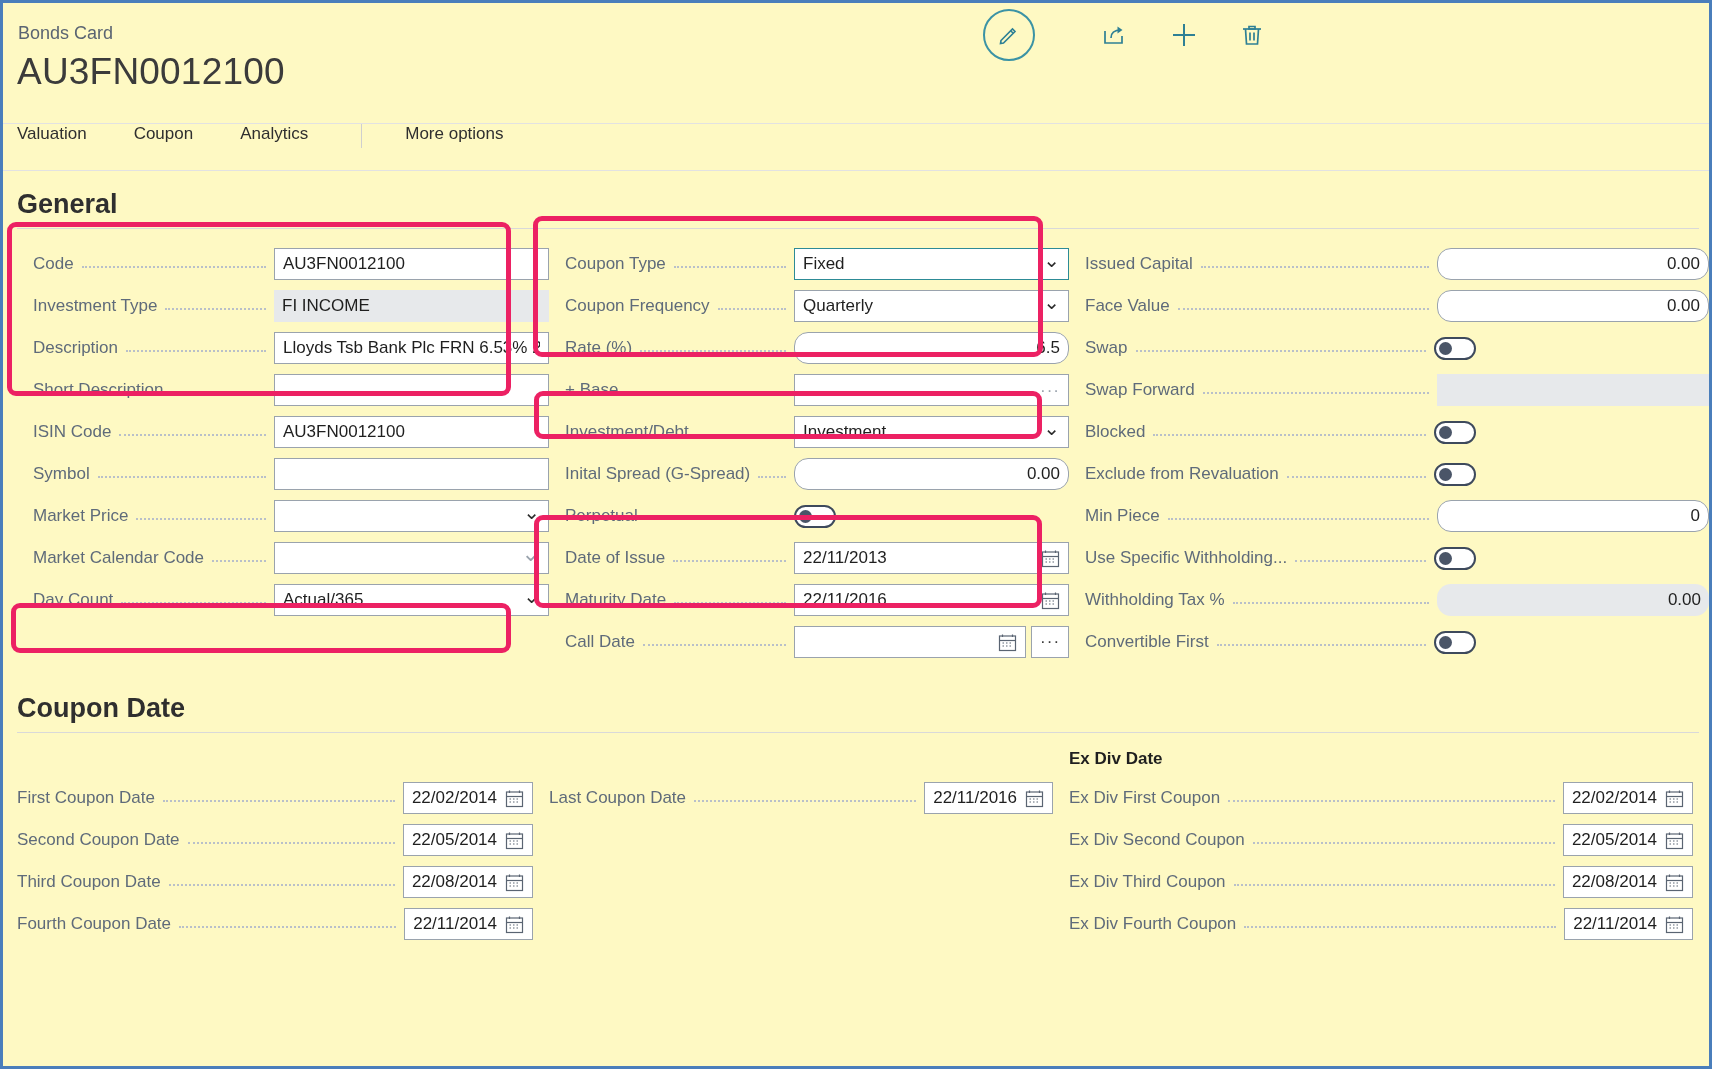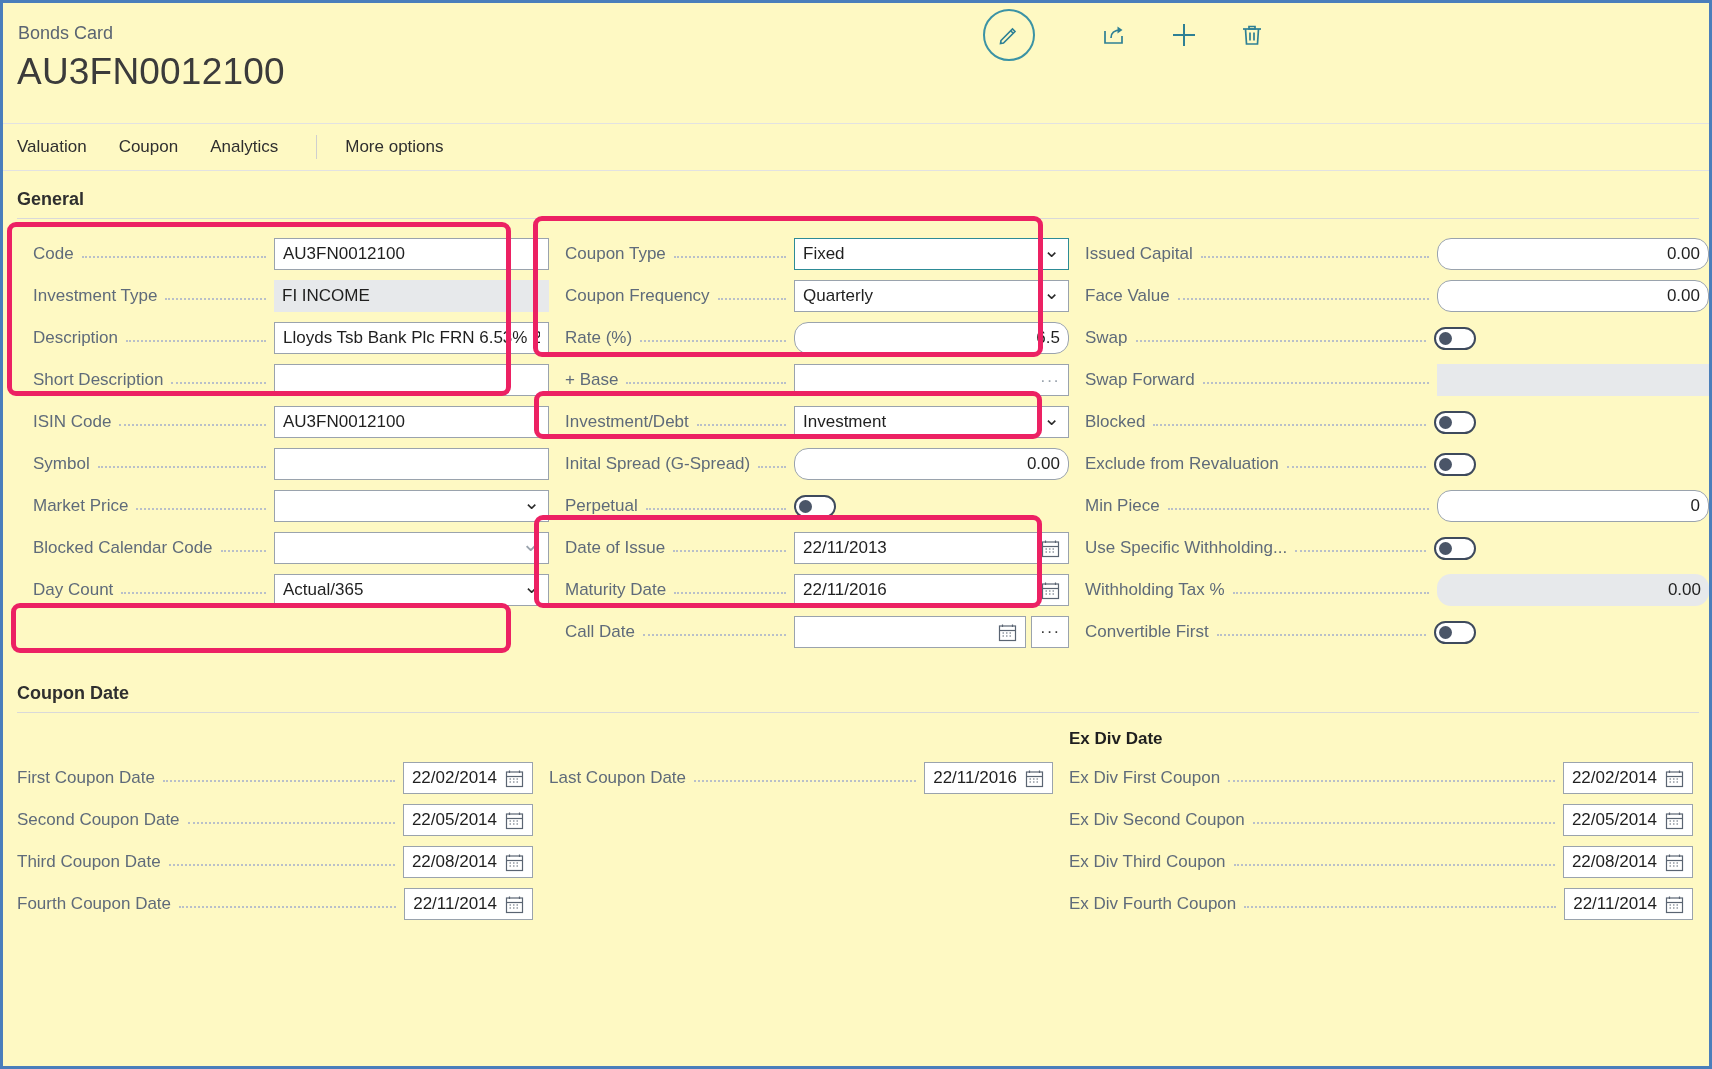--- a/index.html
+++ b/index.html
@@ -43,34 +43,34 @@
   .tool-btn.add{ left:175px; }
   .tool-btn.del{ left:243px; }
   .tool-btn svg{ display:block; }
 
   
   .actionbar{
     position:relative;
     height:48px;
     border-top:1px solid #e2e2e2;
     border-bottom:1px solid #e2e2e2;
-    display:flex; align-items:center;
+    display:flex; align-items:flex-start;
     padding-left:14px;
-    gap:0px;
+    gap:15px;
   }
   .act{
     font-size:17px; color:#2f2f2f; padding:0 18px 0 0; margin-right:14px;
     cursor:pointer; white-space:nowrap;
   }
   .act.first{ padding-left:0; }
   .vsep{ width:1px; height:24px; background:#cfcfcf; margin:0 28px 0 6px;}
 
   
   .section-title{
-    font-size:18px; color:#2f2f2f; font-weight:600;
+    font-size:27px; color:#2f2f2f; font-weight:600;
     padding:18px 0 8px 14px;
   }
   .section-rule{ height:1px; background:#d9d9d9; margin:0 10px 0 14px;}
 
   .cols{
     display:flex;
     padding-top:14px;
     justify-content:flex-end;
   }
   .col{ position:relative; }
@@ -295,21 +295,21 @@
           <div class="lbl">Market Price</div>
           <div class="dots"></div>
           <div class="ctl">
             <div class="box">
               <span class="val"></span>
               <span class="caret" style="font-size: 20px; margin-top: -8px;">⌄</span>
             </div>
           </div>
         </div>
         <div class="f">
-          <div class="lbl">Blocked Calendar Code</div>
+          <div class="lbl">Market Calendar Code</div>
           <div class="dots"></div>
           <div class="ctl">
             <div class="box">
               <span class="val"></span>
               <span class="caret light" style="font-size: 22px; margin-top: -9px;">⌄</span>
             </div>
           </div>
         </div>
         <div class="f">
           <div class="lbl">Day Count</div>

